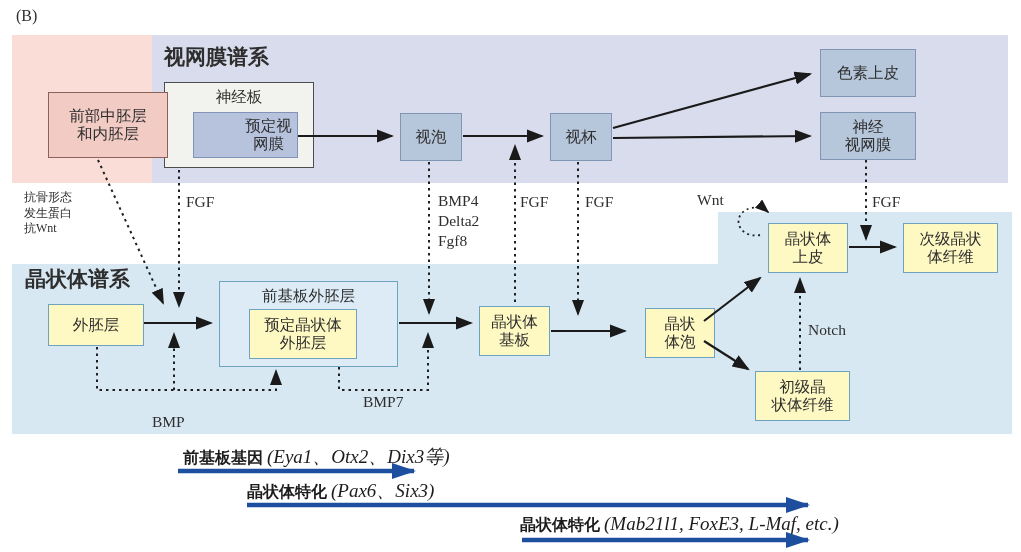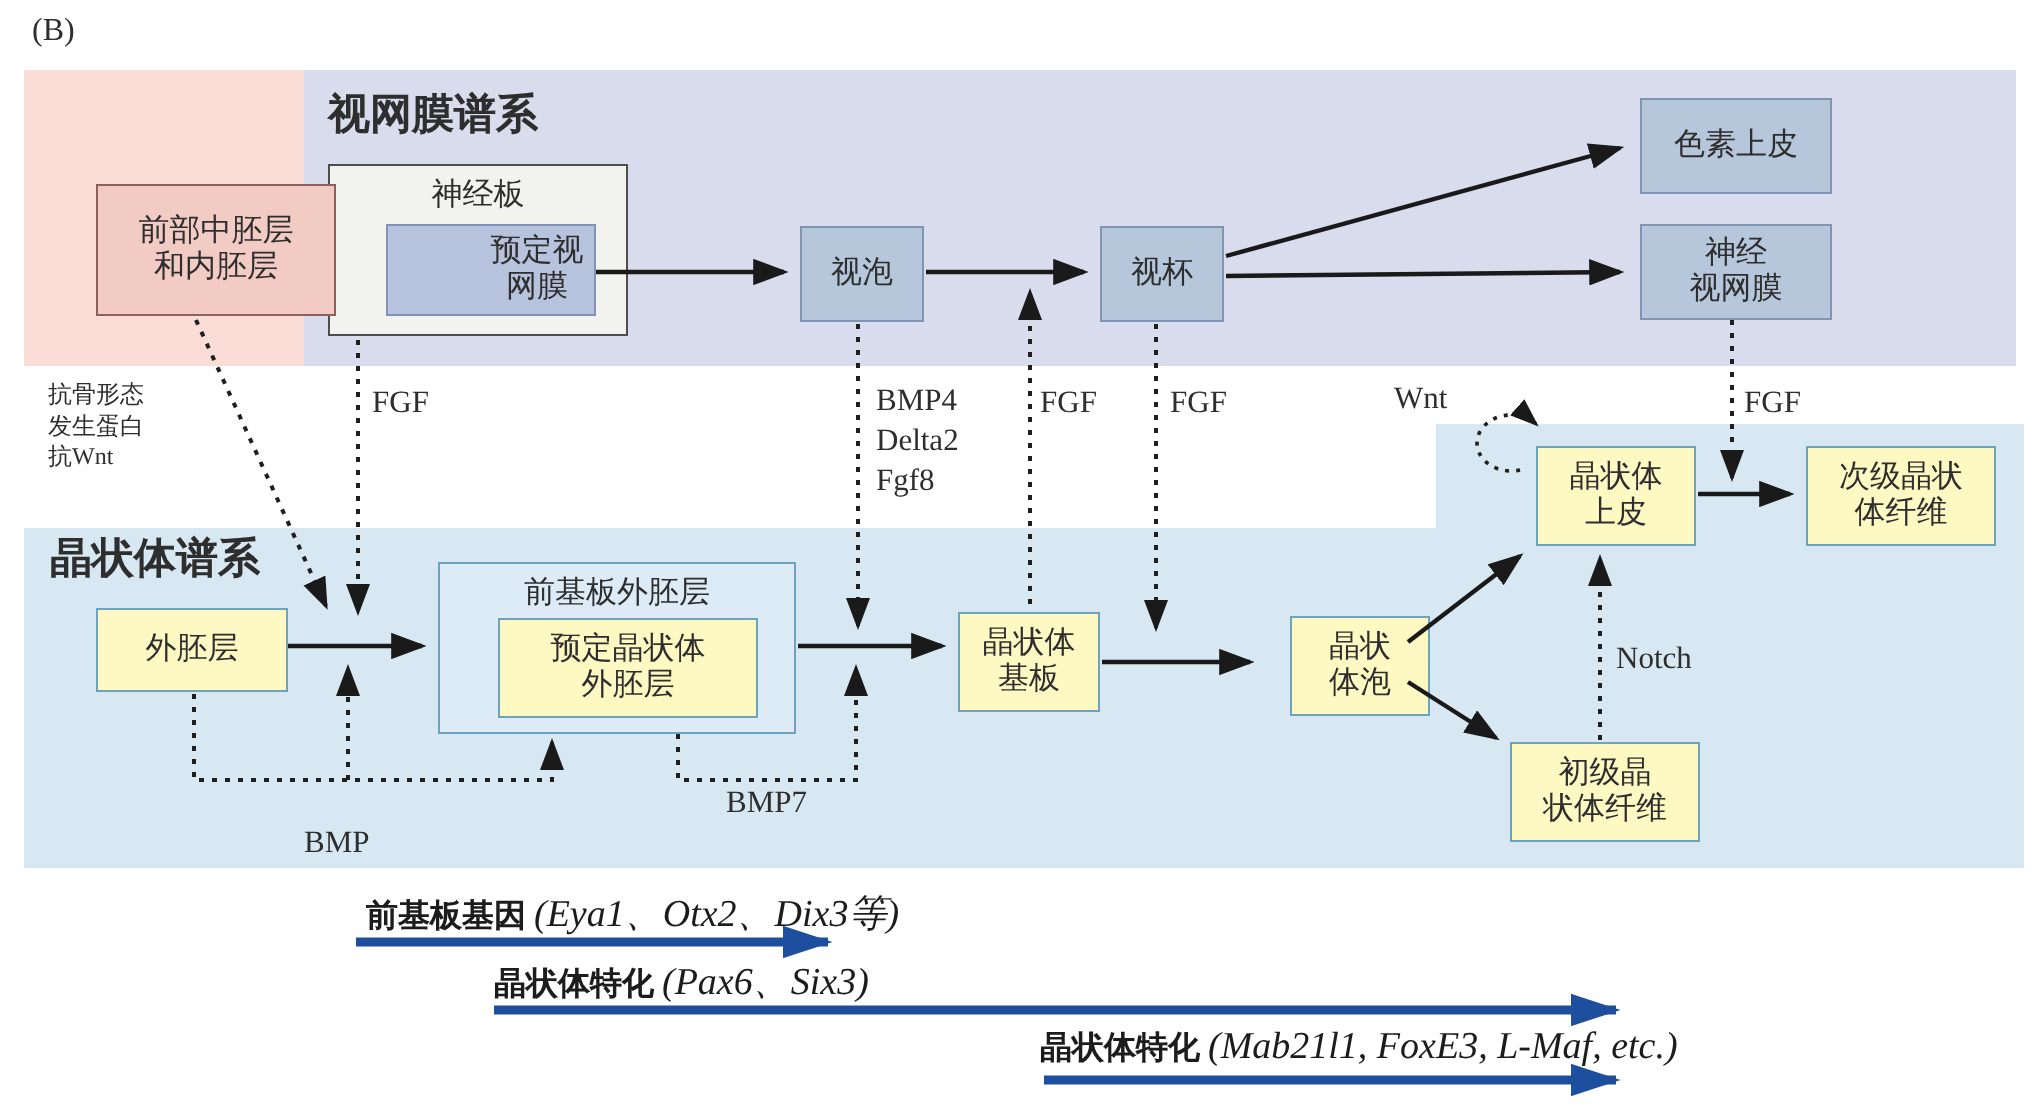--- a/index.html
+++ b/index.html
@@ -53,21 +53,21 @@
   <div class="box retina-box" style="left:400px;top:113px;width:62px;height:48px;">视泡</div>
   <div class="box retina-box" style="left:820px;top:49px;width:96px;height:48px;">色素上皮</div>
   <div class="box retina-box" style="left:820px;top:112px;width:96px;height:48px;">神经
 视网膜</div>
 
   <div class="box lens-box" style="left:48px;top:304px;width:96px;height:42px;">外胚层</div>
 
   <div class="frame-box" style="left:219px;top:281px;width:179px;height:86px;background:#dcebf5;border:1.5px solid #6ea3c0;">
     <div class="frame-title">前基板外胚层</div>
   </div>
-  <div class="box lens-box" style="left:249px;top:309px;width:130px;height:50px;">预定晶状体
+  <div class="box lens-box" style="left:249px;top:309px;width:108px;height:50px;">预定晶状体
 外胚层</div>
 
   <div class="box lens-box" style="left:479px;top:306px;width:71px;height:50px;">晶状体
 基板</div>
   <div class="box lens-box" style="left:633px;top:308px;width:70px;height:50px;margin-left:12px;">晶状
 体泡</div>
   <div class="box lens-box" style="left:768px;top:223px;width:80px;height:50px;">晶状体
 上皮</div>
   <div class="box lens-box" style="left:903px;top:223px;width:95px;height:50px;">次级晶状
 体纤维</div>

